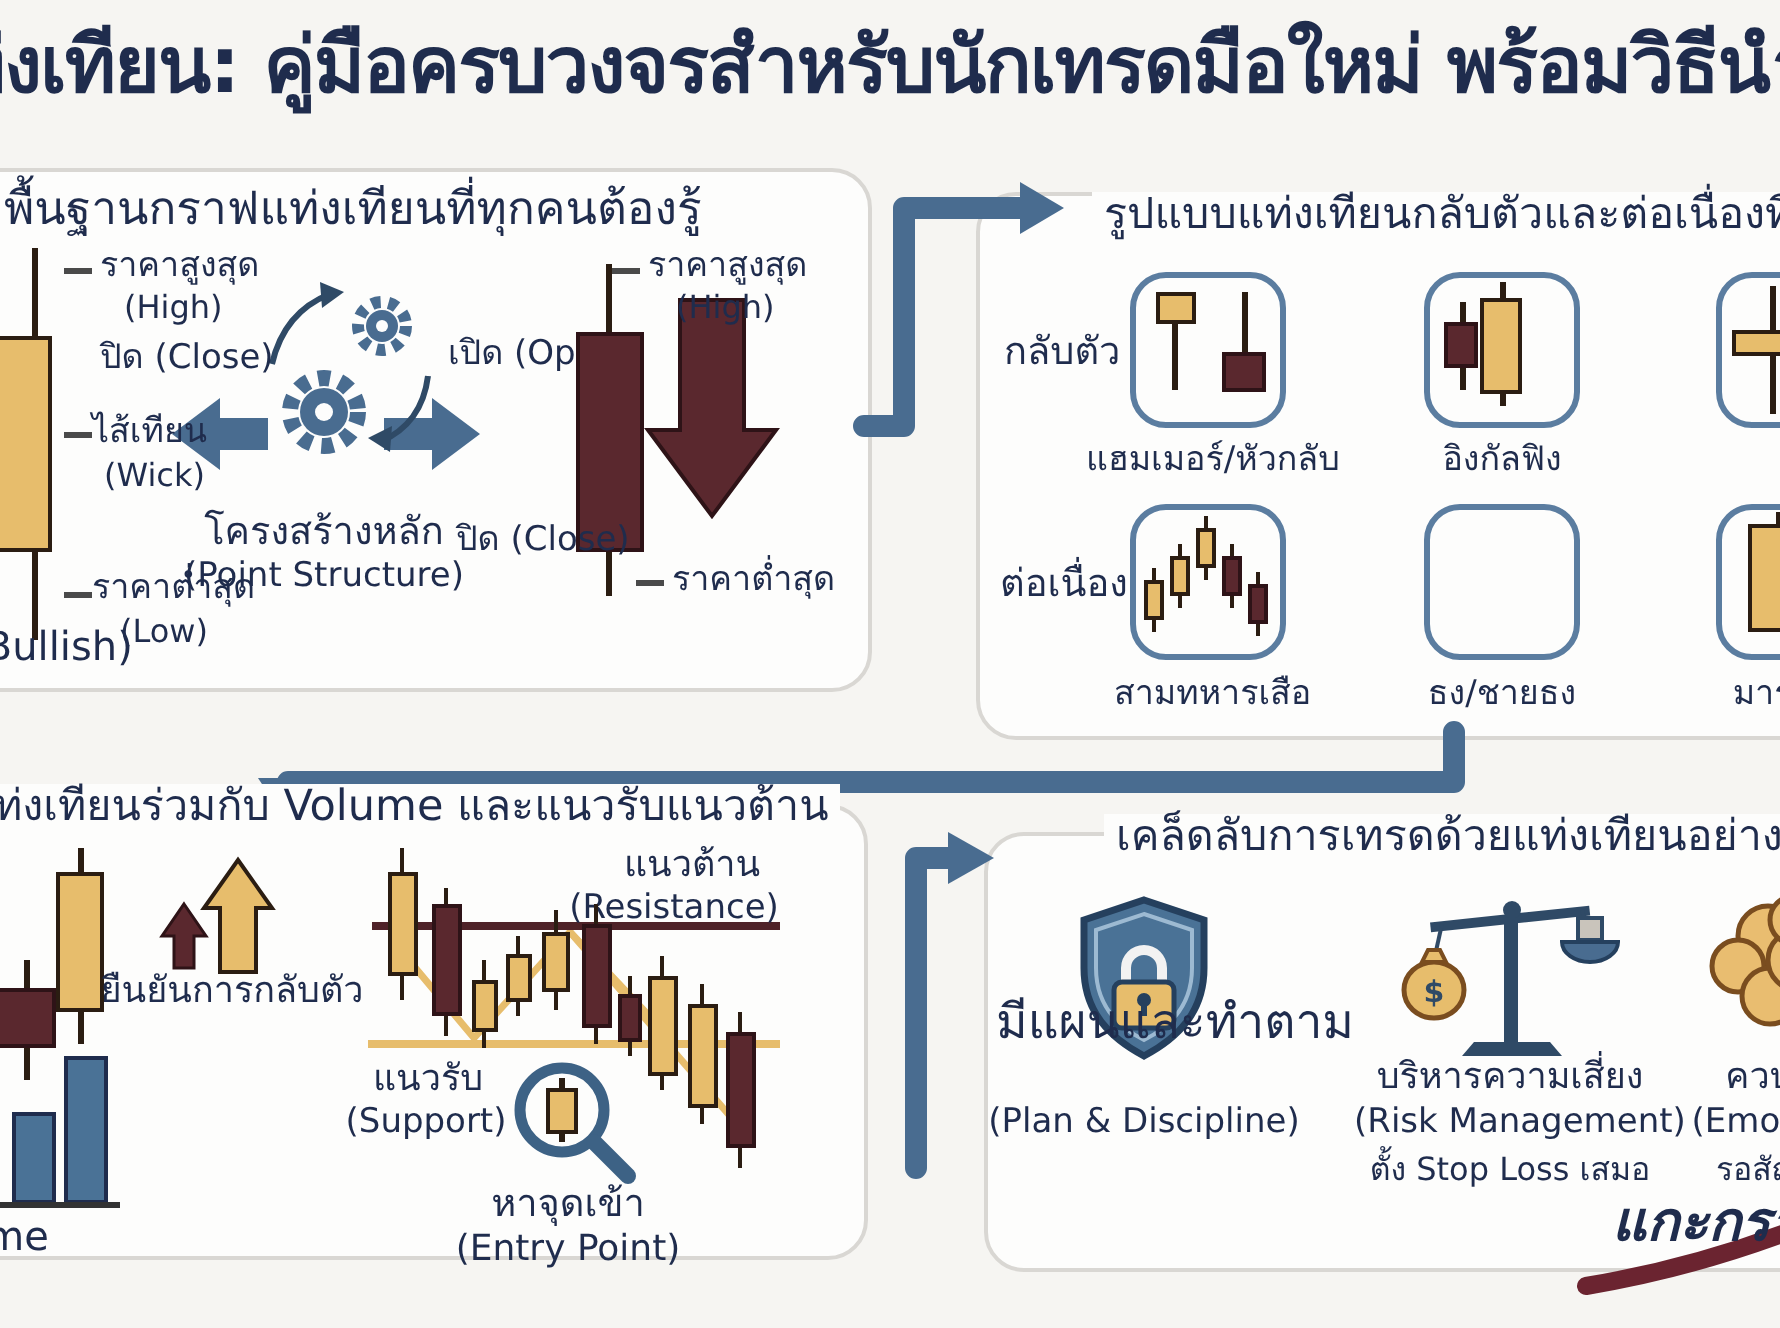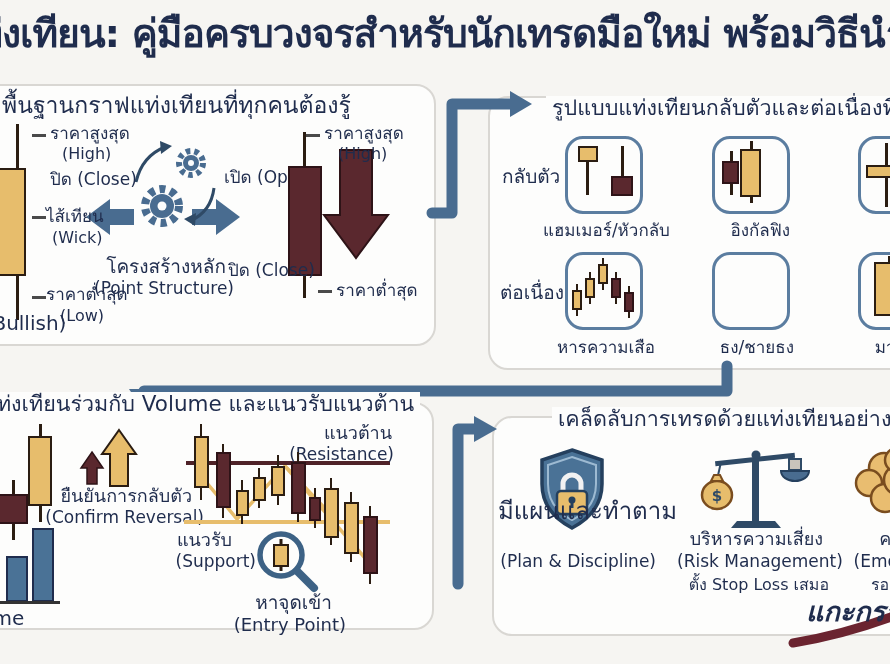--- a/index.html
+++ b/index.html
@@ -1,20 +1,20 @@
 <!DOCTYPE html>
 <html><head>
 <meta charset="utf-8">
 <style>
   html,body{margin:0;padding:0}
   .canvas{position:relative;width:890px;height:664px;overflow:hidden;background:#f6f5f2;
           font-family:"DejaVu Sans","Liberation Sans",sans-serif}
   .box{position:absolute;background:#fdfdfc;border:2px solid #d9d7d3;border-radius:20px;box-sizing:border-box}
   .t{position:absolute;font-weight:normal;color:#1f2c4d;white-space:nowrap;line-height:1.15}
-  .ctr{text-align:right}
+  .ctr{text-align:center}
   .pad{background:#fdfdfc;padding:0 6px}
   .candle{position:absolute;box-sizing:border-box;border:2px solid #2b1d12}
   .cy{background:#e7bd6c}
   .cr{background:#5a282e;border-color:#2e1317}
   .wk{position:absolute;background:#2b1d12}
   .tile{position:absolute;width:78px;height:78px;background:#fdfdfc;border:3px solid #5b7da0;border-radius:18px;box-sizing:border-box}
   .vb{position:absolute;background:#4a7296;border:2px solid #1f2c4d;box-sizing:border-box}
   .dash{position:absolute;background:#4a4a4a;height:3px;width:14px}
   .ln{position:absolute}
   svg.overlay{position:absolute;left:0;top:0;pointer-events:none}
@@ -189,43 +189,42 @@
   <div class="candle cr" style="left:611px;top:278px;width:10px;height:20px"></div>
   <div class="wk" style="left:628px;top:286px;width:2px;height:32px"></div>
   <div class="candle cr" style="left:624px;top:292px;width:10px;height:20px"></div>
 
   <div class="wk" style="left:888px;top:256px;width:3px;height:8px"></div>
   <div class="candle cy" style="left:874px;top:262px;width:30px;height:54px"></div>
 
   <div class="t ctr" style="left:543px;top:221px;width:124px;font-size:17px">แฮมเมอร์/หัวกลับ</div>
   <div class="t ctr" style="left:712px;top:221px;width:78px;font-size:17px">อิงกัลฟิง</div>
   <div class="t ctr" style="left:858px;top:221px;width:78px;font-size:17px"></div>
-  <div class="t ctr" style="left:557px;top:338px;width:94px;font-size:17px">หารความเสือ</div>
+  <div class="t ctr" style="left:557px;top:338px;width:94px;font-size:17px">สามทหารเสือ</div>
   <div class="t ctr" style="left:708px;top:338px;width:86px;font-size:17px">ธง/ชายธง</div>
   <div class="t ctr" style="left:858px;top:338px;width:78px;font-size:17px">มารูโบซุ</div>
 
   <div class="t pad" style="left:-48px;top:392px;font-size:21.5px">ใช้แท่งเทียนร่วมกับ Volume และแนวรับแนวต้าน</div>
 
   <div class="wk" style="left:12px;top:480px;width:3px;height:60px"></div>
   <div class="candle cr" style="left:-4px;top:494px;width:32px;height:30px"></div>
   <div class="wk" style="left:39px;top:424px;width:3px;height:98px"></div>
   <div class="candle cy" style="left:28px;top:436px;width:24px;height:70px"></div>
   <div class="vb" style="left:6px;top:556px;width:22px;height:46px"></div>
   <div class="vb" style="left:32px;top:528px;width:22px;height:74px"></div>
   <div class="ln" style="left:-36px;top:601px;width:96px;height:3px;background:#333"></div>
   <div class="t" style="left:-50px;top:607px;font-size:20px">Volume</div>
 
   <div class="t ctr" style="left:40px;top:486px;width:152px;font-size:18px">ยืนยันการกลับตัว</div>
-  <div class="t ctr" style="left:28px;top:508px;width:176px;font-size:17px">(Confirm Reversal)</div>
 
   <div class="ln" style="left:186px;top:461px;width:204px;height:4px;background:#4f2228"></div>
   <div class="t ctr" style="left:300px;top:423px;width:92px;font-size:18px">แนวต้าน</div>
   <div class="t ctr" style="left:280px;top:445px;width:114px;font-size:17px">(Resistance)</div>
   <div class="ln" style="left:184px;top:520px;width:206px;height:4px;background:#e7bd6c"></div>
-  <div class="t ctr" style="left:172px;top:530px;width:60px;font-size:18px">แนวรับ</div>
+  <div class="t ctr" style="left:184px;top:530px;width:60px;font-size:18px">แนวรับ</div>
   <div class="t ctr" style="left:170px;top:552px;width:86px;font-size:17px">(Support)</div>
 
   <div class="wk" style="left:200px;top:424px;width:2px;height:76px"></div>
   <div class="candle cy" style="left:194px;top:436px;width:15px;height:52px"></div>
   <div class="wk" style="left:222px;top:444px;width:2px;height:74px"></div>
   <div class="candle cr" style="left:216px;top:452px;width:15px;height:56px"></div>
   <div class="wk" style="left:241px;top:480px;width:2px;height:44px"></div>
   <div class="candle cy" style="left:236px;top:490px;width:13px;height:26px"></div>
   <div class="wk" style="left:258px;top:468px;width:2px;height:40px"></div>
   <div class="candle cy" style="left:253px;top:477px;width:13px;height:24px"></div>

